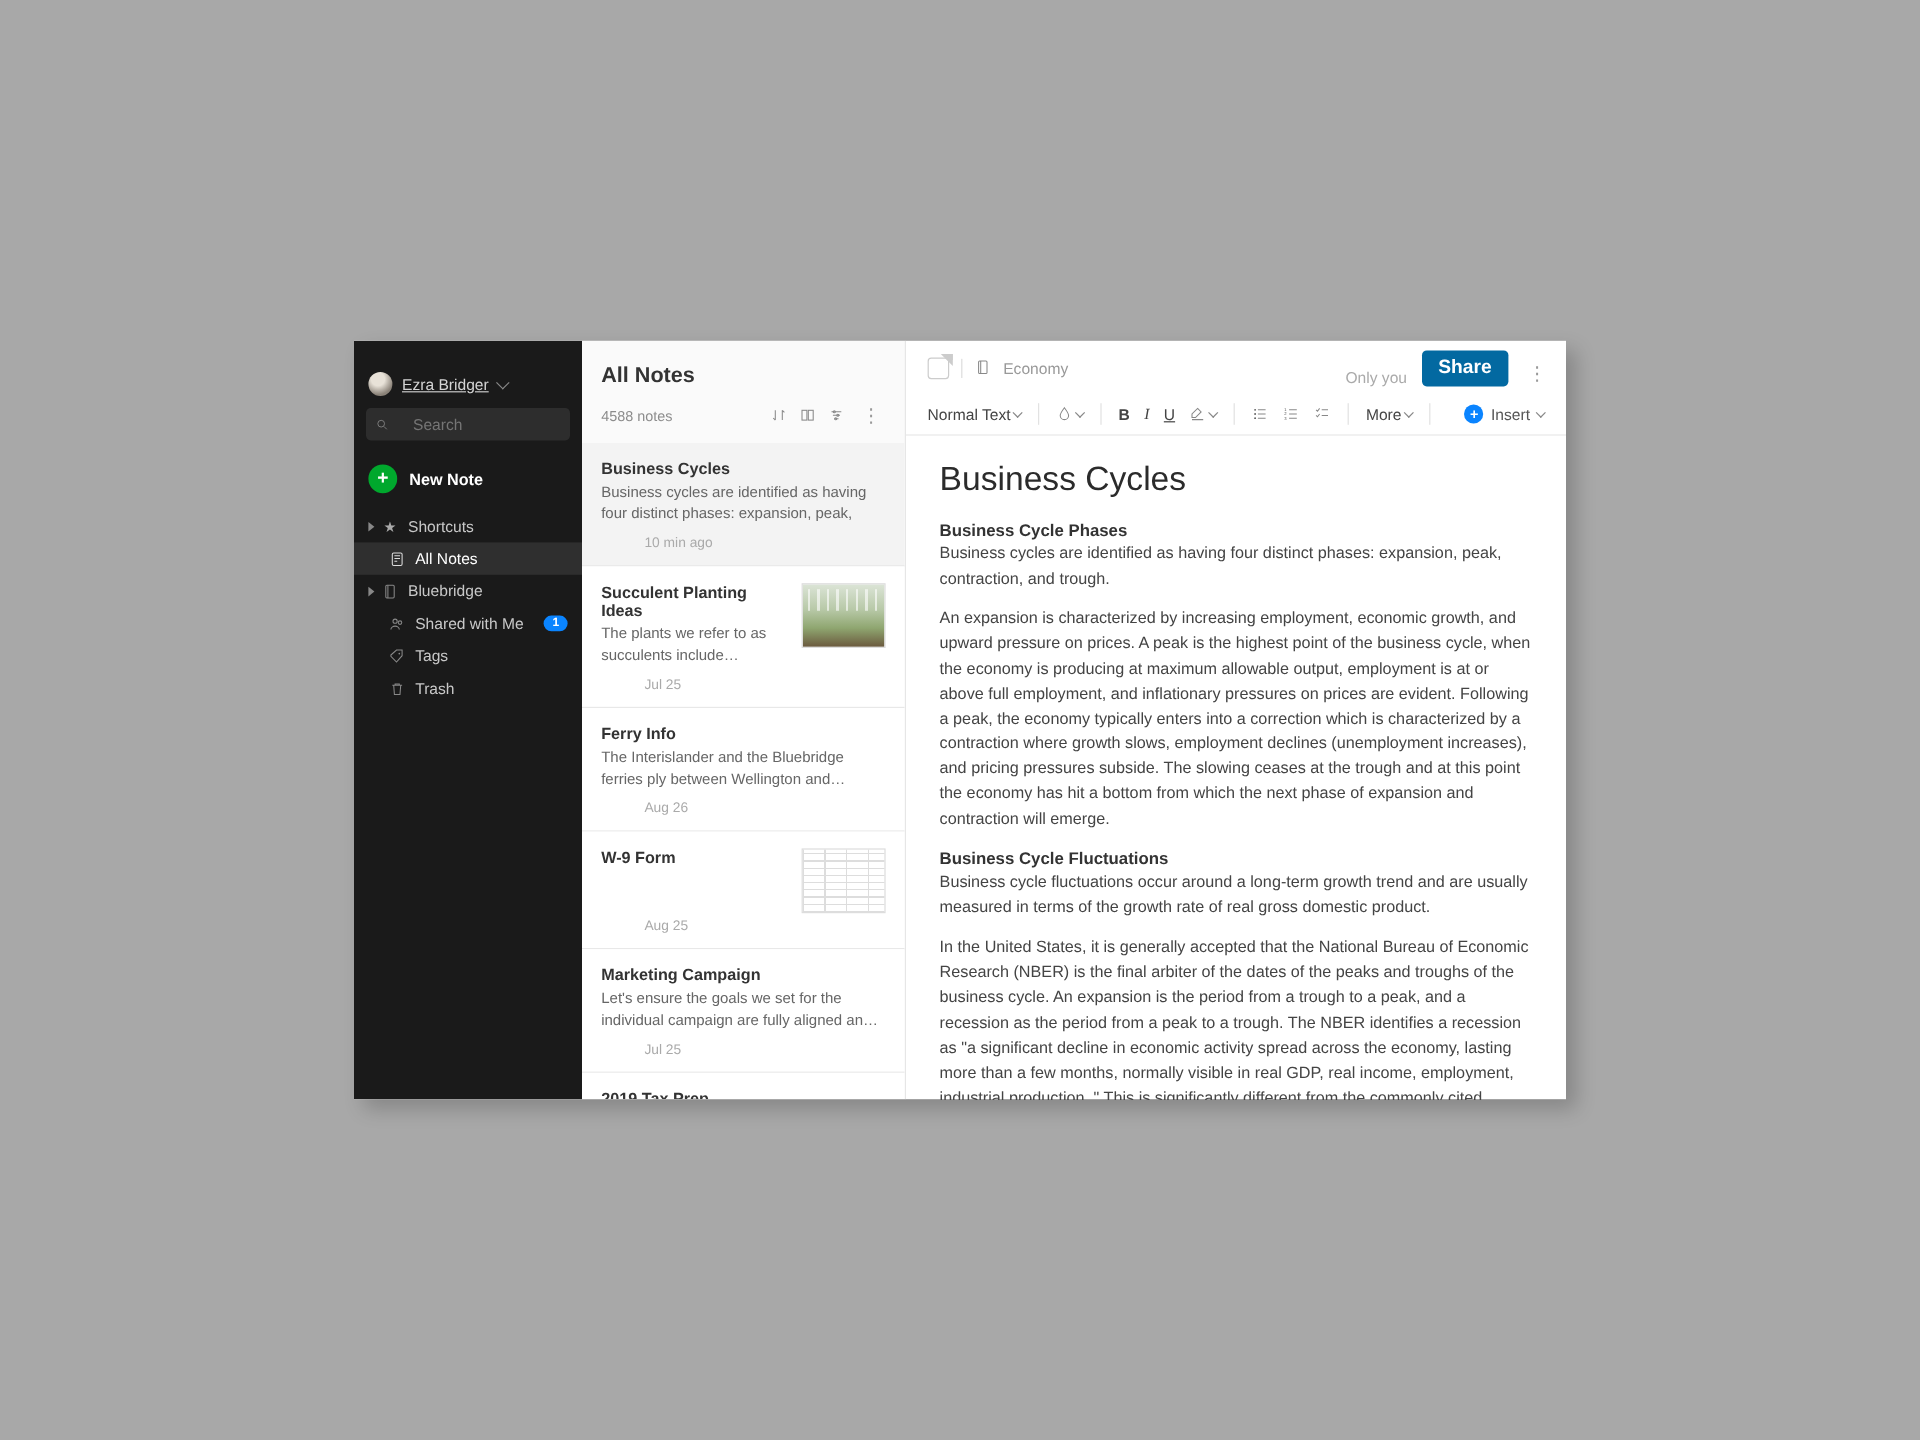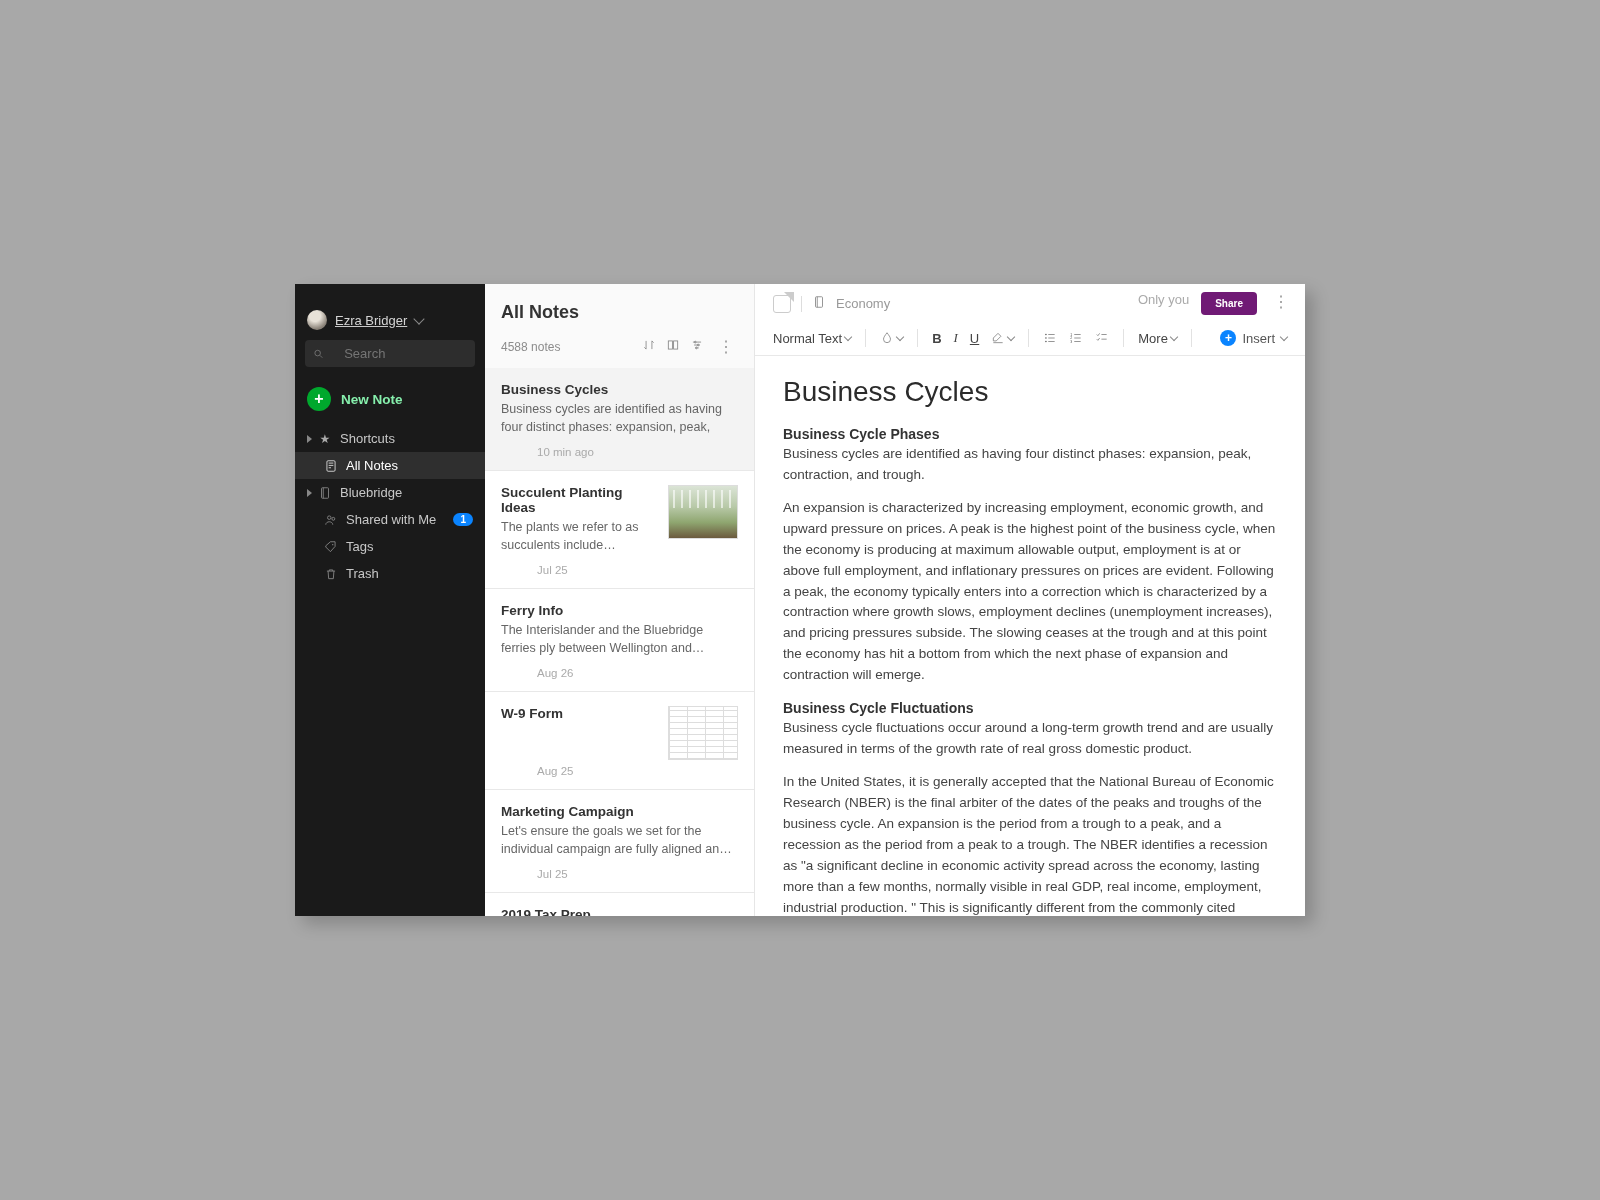--- a/index.html
+++ b/index.html
@@ -66,21 +66,21 @@
   }
   .new-note-row {
     display: flex; align-items: center; gap: 10px;
     padding: 8px 12px 14px 12px;
   }
   .new-note-btn {
     width: 24px; height: 24px; border-radius: 50%;
     background: #00a82d; display: flex; align-items: center; justify-content: center;
     color: #fff; font-size: 16px; font-weight: bold;
   }
-  .new-note-label { color: #86efac; font-weight: 600; font-size: 13.5px; }
+  .new-note-label { color: #ffffff; font-weight: 600; font-size: 13.5px; }
   .nav-item {
     display: flex; align-items: center; gap: 8px;
     padding: 6px 12px; cursor: pointer;
     color: #c8c8c8;
   }
   .nav-item.selected { background: #2f2f2f; color: #fff; }
   .nav-caret {
     width: 0; height: 0;
     border-top: 4px solid transparent;
     border-bottom: 4px solid transparent;
@@ -160,25 +160,25 @@
   .tb-icon-box {
     width: 18px; height: 18px; border: 1.5px solid #ccc; border-radius: 3px;
     position: relative;
   }
   .tb-icon-box::after {
     content: ""; position: absolute; top: -4px; right: -4px;
     border-left: 5px solid transparent; border-bottom: 5px solid transparent;
     border-top: 5px solid #ccc; border-right: 5px solid #ccc;
   }
   .tb-divider { width: 1px; height: 16px; background: #ddd; }
-  .tb-right { display: flex; align-items: flex-start; gap: 12px; }
+  .tb-right { display: flex; align-items: flex-end; gap: 12px; }
   .only-you { color: #aaa; font-size: 13px; }
   .share-btn {
-    background: #701a75; color: #fff; font-weight: 600;
-    border-radius: 4px; padding: 6px 14px; font-size: 10px;
+    background: #0369a1; color: #fff; font-weight: 600;
+    border-radius: 4px; padding: 6px 14px; font-size: 16px;
     border: none; cursor: pointer;
   }
   .dots-vert { color: #999; font-size: 16px; padding: 0 4px; cursor: pointer; }
   .editor-toolbar {
     display: flex; align-items: center; gap: 10px;
     padding: 8px 18px;
     border-bottom: 1px solid #e8e8e8;
     font-size: 13px; color: #555;
   }
   .tb-group { display: flex; align-items: center; gap: 12px; }

